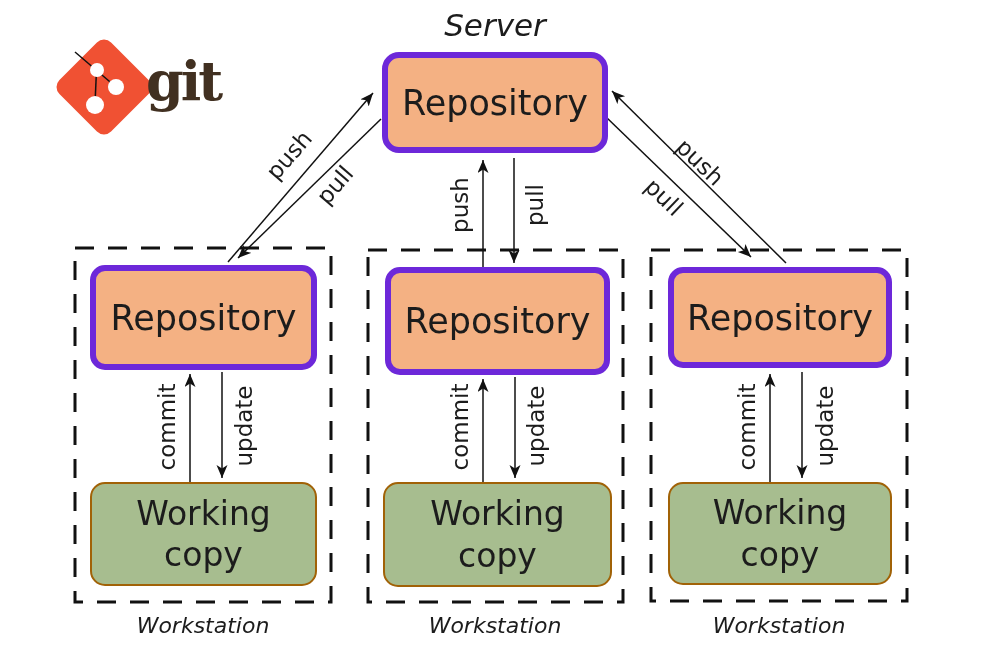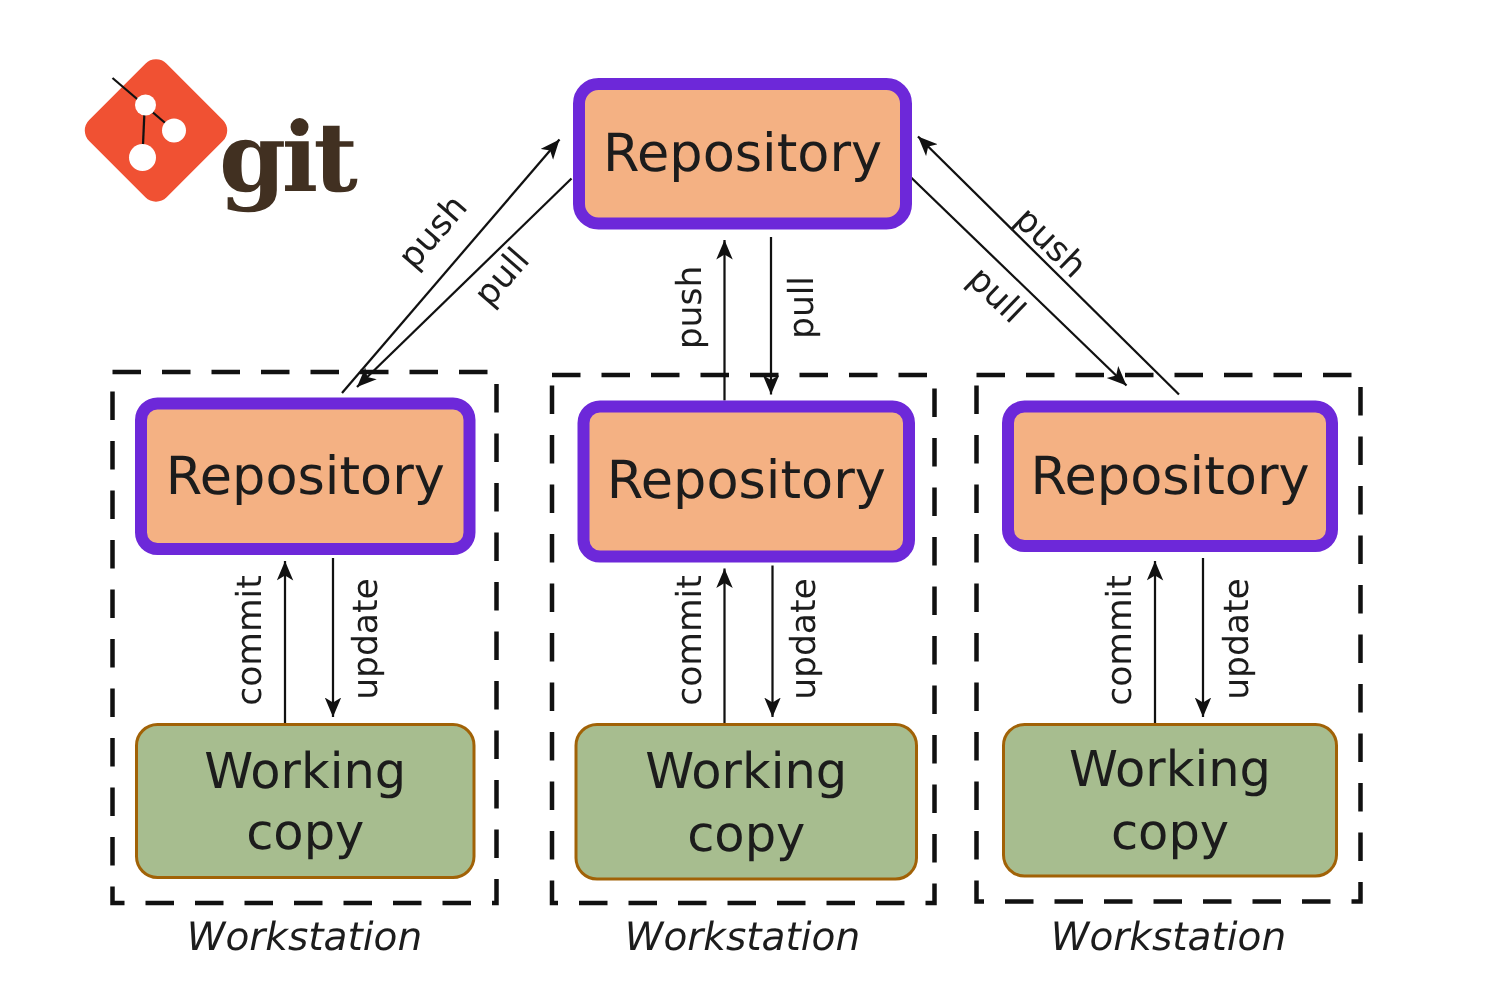--- a/index.html
+++ b/index.html
@@ -7,30 +7,30 @@
     position:relative;width:1000px;height:672px;background:#ffffff;overflow:hidden;
     font-family:"DejaVu Sans","Liberation Sans",sans-serif;color:#1c1c1c;
   }
   .layer{position:absolute;left:0;top:0;}
   svg line{stroke:var(--line-color,#111);stroke-width:1.5;}
   svg rect.frame{fill:none;stroke:var(--line-color,#111);stroke-width:3;stroke-dasharray:19 14;}
   .box{
     position:absolute;display:flex;align-items:center;justify-content:center;text-align:center;
     box-sizing:border-box;border-radius:15px;
   }
-  .repo{background:var(--repository-fill,#F4B183);border:8px solid #6d28d9;font-size:35px;}
+  .repo{background:var(--repository-fill,#F4B183);border:6px solid #6d28d9;font-size:35px;}
   .wc{background:var(--working-copy-fill,#A7BD8F);border:2px solid #a16207;font-size:33px;line-height:1.25;}
   .wc .txt{max-width:160px;}
   .srv{border-radius:17px;}
   .lbl{position:absolute;display:flex;align-items:center;justify-content:center;text-align:center;}
-  .zone{font-style:italic;font-size:26px;}
+  .zone{font-style:italic;font-size:22px;}
   .flow{width:130px;height:26px;font-size:23px;}
   .brandword{
     position:absolute;font-family:"DejaVu Serif","Liberation Serif",serif;font-weight:700;
-    font-size:64px;line-height:1;letter-spacing:-3px;color:var(--git-wordmark-brown,#413021);margin-top:20px;
+    font-size:54px;line-height:1;letter-spacing:-3px;color:var(--git-wordmark-brown,#413021);
   }
 </style>
 </head>
 <body>
 
 <div class="canvas">
 
   <svg class="layer" width="1000" height="672" viewBox="0 0 1000 672">
     <defs>
       <marker id="arrow" markerUnits="userSpaceOnUse" markerWidth="15" markerHeight="12" refX="13" refY="5.5" orient="auto">
@@ -64,20 +64,21 @@
       <rect x="19.5" y="19.5" width="73" height="73" rx="10" fill="#F05133"></rect>
     </g>
     <line x1="27" y1="21" x2="68" y2="56" stroke="#ffffff" stroke-width="7"></line>
     <line x1="48.5" y1="39" x2="47" y2="73" stroke="#ffffff" stroke-width="7"></line>
     <circle cx="49" cy="39" r="7" fill="#ffffff"></circle>
     <circle cx="68" cy="56" r="8" fill="#ffffff"></circle>
     <circle cx="47" cy="74" r="9" fill="#ffffff"></circle>
   </svg>
   <div class="brandword" style="left:146px;top:54px;">git</div>
 
+  <div class="lbl zone" style="left:395px;top:6px;width:200px;height:38px;font-size:31px;">Server</div>
   <div class="box repo srv" style="left:382px;top:52px;width:226px;height:101px;">
        <span class="txt">Repository</span>
     </div>
 
   <div class="lbl flow" style="left:224px;top:142px;transform:rotate(-49deg);">push</div>
   <div class="lbl flow" style="left:270px;top:172px;transform:rotate(-49deg);">pull</div>
   <div class="lbl flow" style="left:395px;top:192px;transform:rotate(-90deg);">push</div>
   <div class="lbl flow" style="left:470px;top:192px;transform:rotate(-90deg);">pull</div>
   <div class="lbl flow" style="left:635px;top:149px;transform:rotate(44deg);">push</div>
   <div class="lbl flow" style="left:599px;top:184px;transform:rotate(44deg);">pull</div>

